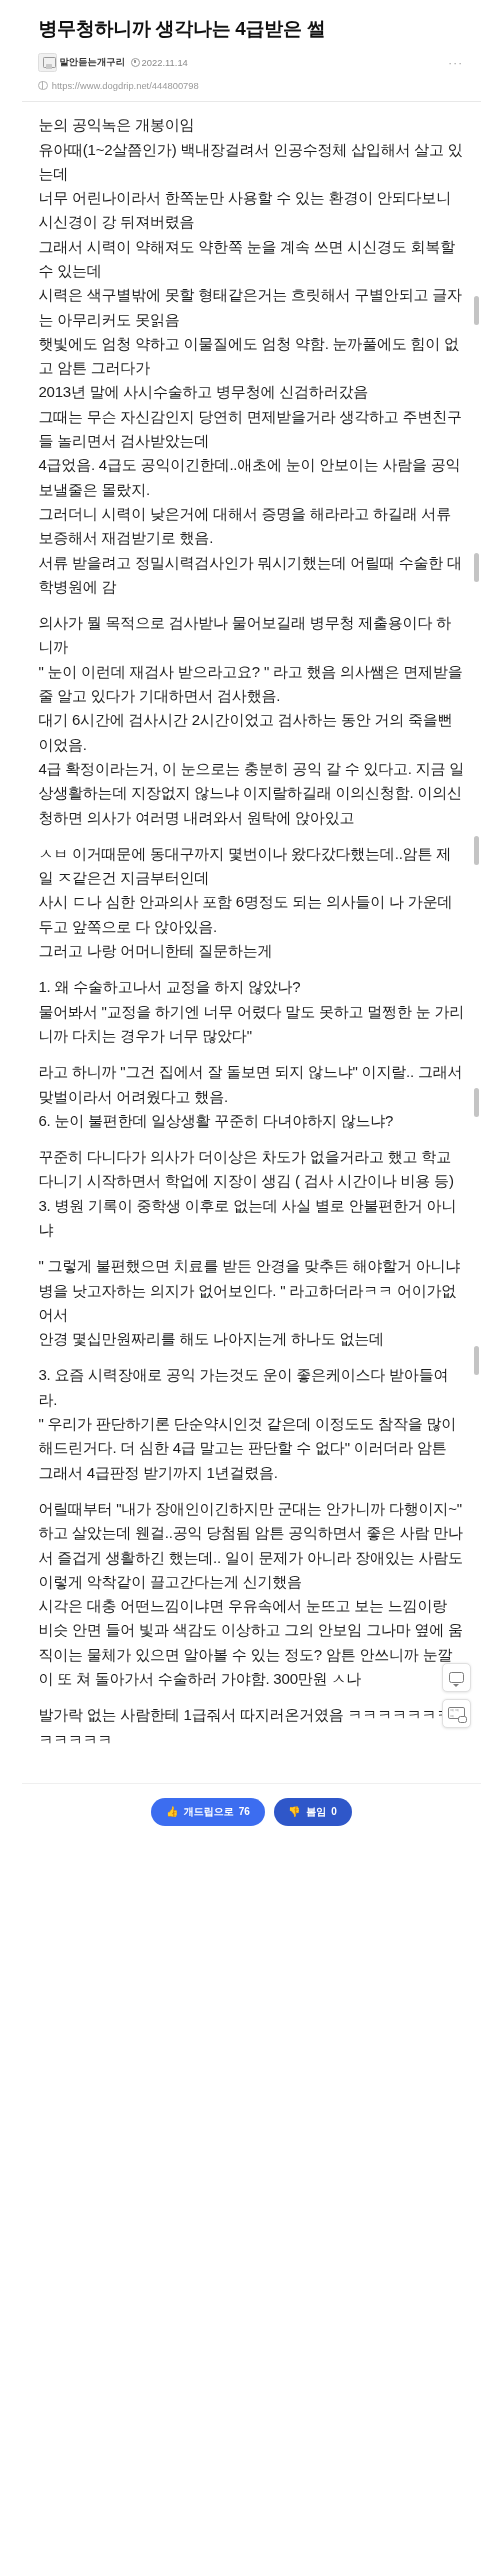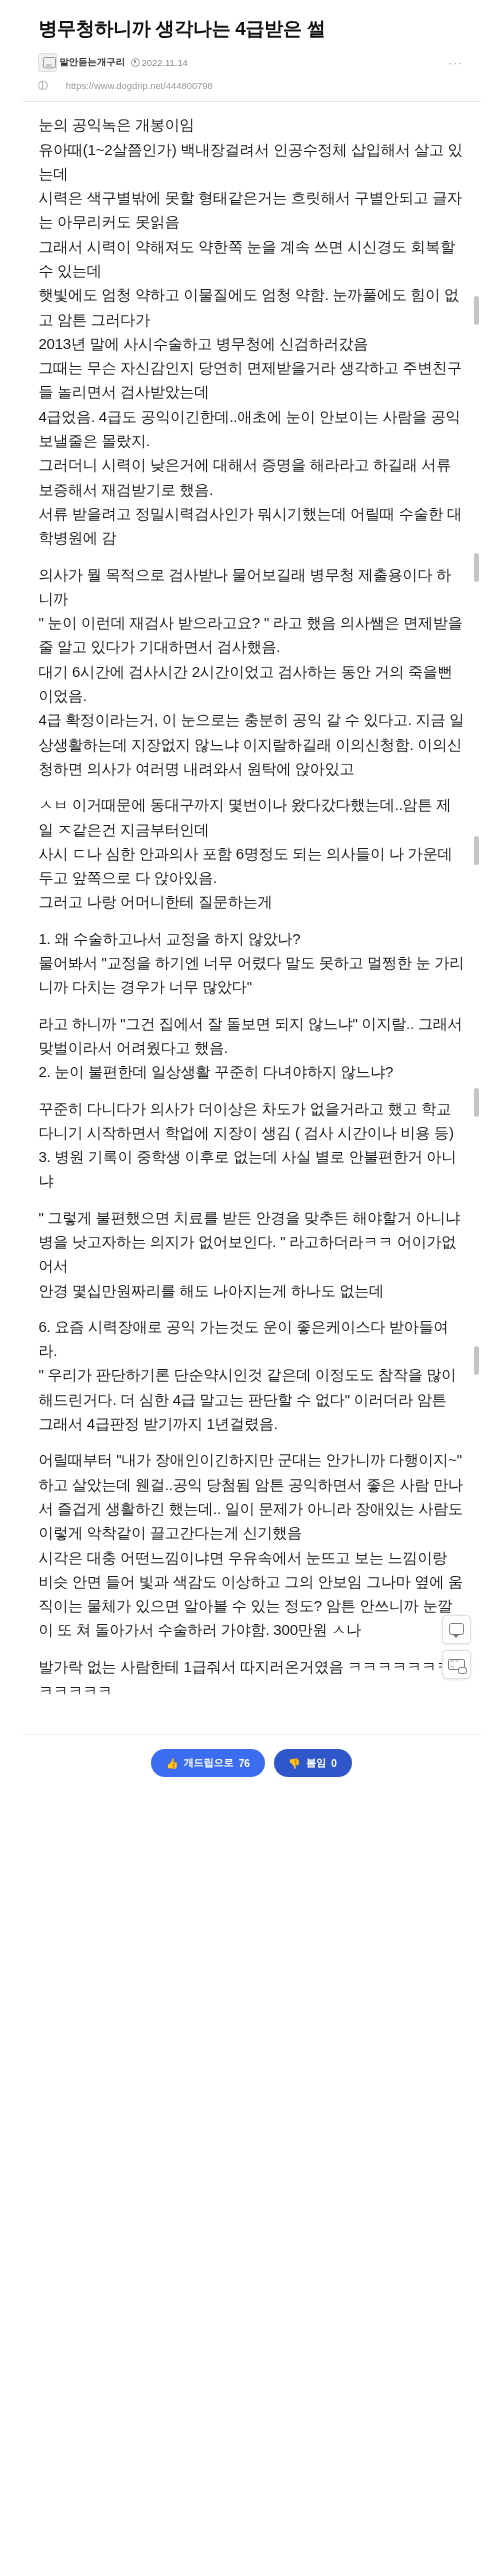--- a/index.html
+++ b/index.html
@@ -97,21 +97,21 @@
     color: #9b9b9b;
     letter-spacing: 1.3px;
     padding-right: 1.3px;
     cursor: pointer;
   }
 
   
   .link-row {
     display: flex;
     align-items: center;
-    gap: 18px;
+    gap: 4px;
     padding: 1.3px 16.4px 10px 16.4px;
   }
   .link-icon {
     width: 9.4px; height: 9.4px;
     border: 1.3px solid #b0b0b0;
     border-radius: 50%;
     position: relative;
     flex: 0 0 auto;
   }
   .link-icon:after {
@@ -262,44 +262,45 @@
   <div class="link-row">
     <div class="link-icon"></div>
     <a class="post-url" href="#">https://www.dogdrip.net/444800798</a>
   </div>
 
   <hr class="sep">
 
   <div class="body" id="body">
       <p class="tight">눈의 공익녹은 개봉이임</p>
       <p class="tight">유아때(1~2살쯤인가) 백내장걸려서 인공수정체 삽입해서 살고 있는데</p>
+      <p class="tight">너무 어린나이라서 한쪽눈만 사용할 수 있는 환경이 안되다보니 시신경이 강 뒤져버렸음</p>
+      <p class="tight">그래서 시력이 약해져도 약한쪽 눈을 계속 쓰면 시신경도 회복할 수 있는데</p>
       <p class="tight">시력은 색구별밖에 못할 형태같은거는 흐릿해서 구별안되고 글자는 아무리커도 못읽음</p>
-      <p class="tight">그래서 시력이 약해져도 약한쪽 눈을 계속 쓰면 시신경도 회복할 수 있는데</p>
       <p class="tight">햇빛에도 엄청 약하고 이물질에도 엄청 약함. 눈까풀에도 힘이 없고 암튼 그러다가</p>
       <p class="tight">2013년 말에 사시수술하고 병무청에 신검하러갔음</p>
       <p class="tight">그때는 무슨 자신감인지 당연히 면제받을거라 생각하고 주변친구들 놀리면서 검사받았는데</p>
       <p class="tight">4급었음. 4급도 공익이긴한데..애초에 눈이 안보이는 사람을 공익 보낼줄은 몰랐지.</p>
       <p class="tight">그러더니 시력이 낮은거에 대해서 증명을 해라라고 하길래 서류보증해서 재검받기로 했음.</p>
       <p>서류 받을려고 정밀시력검사인가 뭐시기했는데 어릴때 수술한 대학병원에 감</p>
       <p class="tight">의사가 뭘 목적으로 검사받나 물어보길래 병무청 제출용이다 하니까</p>
       <p class="tight">" 눈이 이런데 재검사 받으라고요? " 라고 했음 의사쌤은 면제받을 줄 알고 있다가 기대하면서 검사했음.</p>
       <p class="tight">대기 6시간에 검사시간 2시간이었고 검사하는 동안 거의 죽을뻔 이었음.</p>
       <p>4급 확정이라는거, 이 눈으로는 충분히 공익 갈 수 있다고. 지금 일상생활하는데 지장없지 않느냐 이지랄하길래 이의신청함. 이의신청하면 의사가 여러명 내려와서 원탁에 앉아있고</p>
       <p class="tight">ㅅㅂ 이거때문에 동대구까지 몇번이나 왔다갔다했는데..암튼 제일 ㅈ같은건 지금부터인데</p>
       <p class="tight">사시 ㄷ나 심한 안과의사 포함 6명정도 되는 의사들이 나 가운데 두고 앞쪽으로 다 앉아있음.</p>
       <p>그러고 나랑 어머니한테 질문하는게</p>
       <p class="tight">1. 왜 수술하고나서 교정을 하지 않았나?</p>
       <p>물어봐서 "교정을 하기엔 너무 어렸다 말도 못하고 멀쩡한 눈 가리니까 다치는 경우가 너무 많았다"</p>
       <p class="tight">라고 하니까 "그건 집에서 잘 돌보면 되지 않느냐" 이지랄.. 그래서 맞벌이라서 어려웠다고 했음.</p>
-      <p>2. 눈이 불편한데 일상생활 꾸준히 다녀야하지 않느냐?</p>
+      <p>6. 눈이 불편한데 일상생활 꾸준히 다녀야하지 않느냐?</p>
       <p class="tight">꾸준히 다니다가 의사가 더이상은 차도가 없을거라고 했고 학교 다니기 시작하면서 학업에 지장이 생김 ( 검사 시간이나 비용 등)</p>
       <p>3. 병원 기록이 중학생 이후로 없는데 사실 별로 안불편한거 아니냐</p>
       <p class="tight">" 그렇게 불편했으면 치료를 받든 안경을 맞추든 해야할거 아니냐 병을 낫고자하는 의지가 없어보인다. " 라고하더라ㅋㅋ 어이가없어서</p>
       <p>안경 몇십만원짜리를 해도 나아지는게 하나도 없는데</p>
-      <p class="tight">6. 요즘 시력장애로 공익 가는것도 운이 좋은케이스다 받아들여라.</p>
+      <p class="tight">3. 요즘 시력장애로 공익 가는것도 운이 좋은케이스다 받아들여라.</p>
       <p>" 우리가 판단하기론 단순약시인것 같은데 이정도도 참작을 많이 해드린거다. 더 심한 4급 말고는 판단할 수 없다" 이러더라 암튼 그래서 4급판정 받기까지 1년걸렸음.</p>
       <p class="tight">어릴때부터 "내가 장애인이긴하지만 군대는 안가니까 다행이지~" 하고 살았는데 웬걸..공익 당첨됨 암튼 공익하면서 좋은 사람 만나서 즐겁게 생활하긴 했는데.. 일이 문제가 아니라 장애있는 사람도 이렇게 악착같이 끌고간다는게 신기했음</p>
       <p>시각은 대충 어떤느낌이냐면 우유속에서 눈뜨고 보는 느낌이랑 비슷 안면 들어 빛과 색감도 이상하고 그의 안보임 그나마 옆에 움직이는 물체가 있으면 알아볼 수 있는 정도? 암튼 안쓰니까 눈깔이 또 쳐 돌아가서 수술하러 가야함. 300만원 ㅅ나</p>
       <p>발가락 없는 사람한테 1급줘서 따지러온거였음 ㅋㅋㅋㅋㅋㅋㅋㅋㅋㅋㅋㅋ</p>
     </div>
 
   <div class="scroll-thumb" style="top:296px;height:29px;"></div>
   <div class="scroll-thumb" style="top:553px;height:29px;"></div>
   <div class="scroll-thumb" style="top:836px;height:29px;"></div>
   <div class="scroll-thumb" style="top:1088px;height:29px;"></div>

